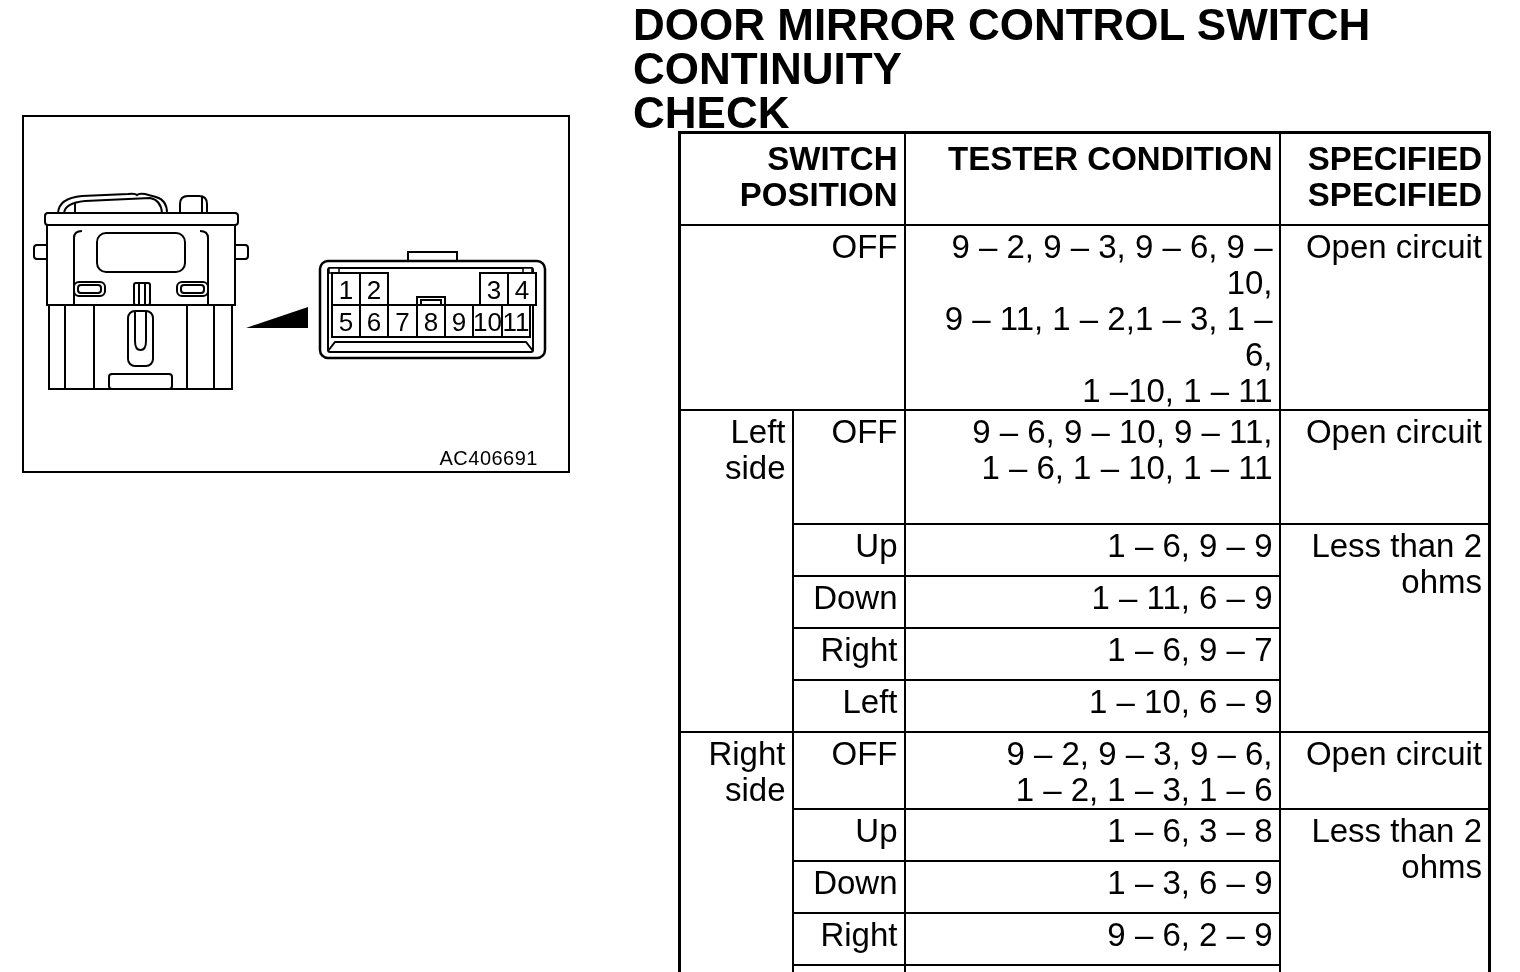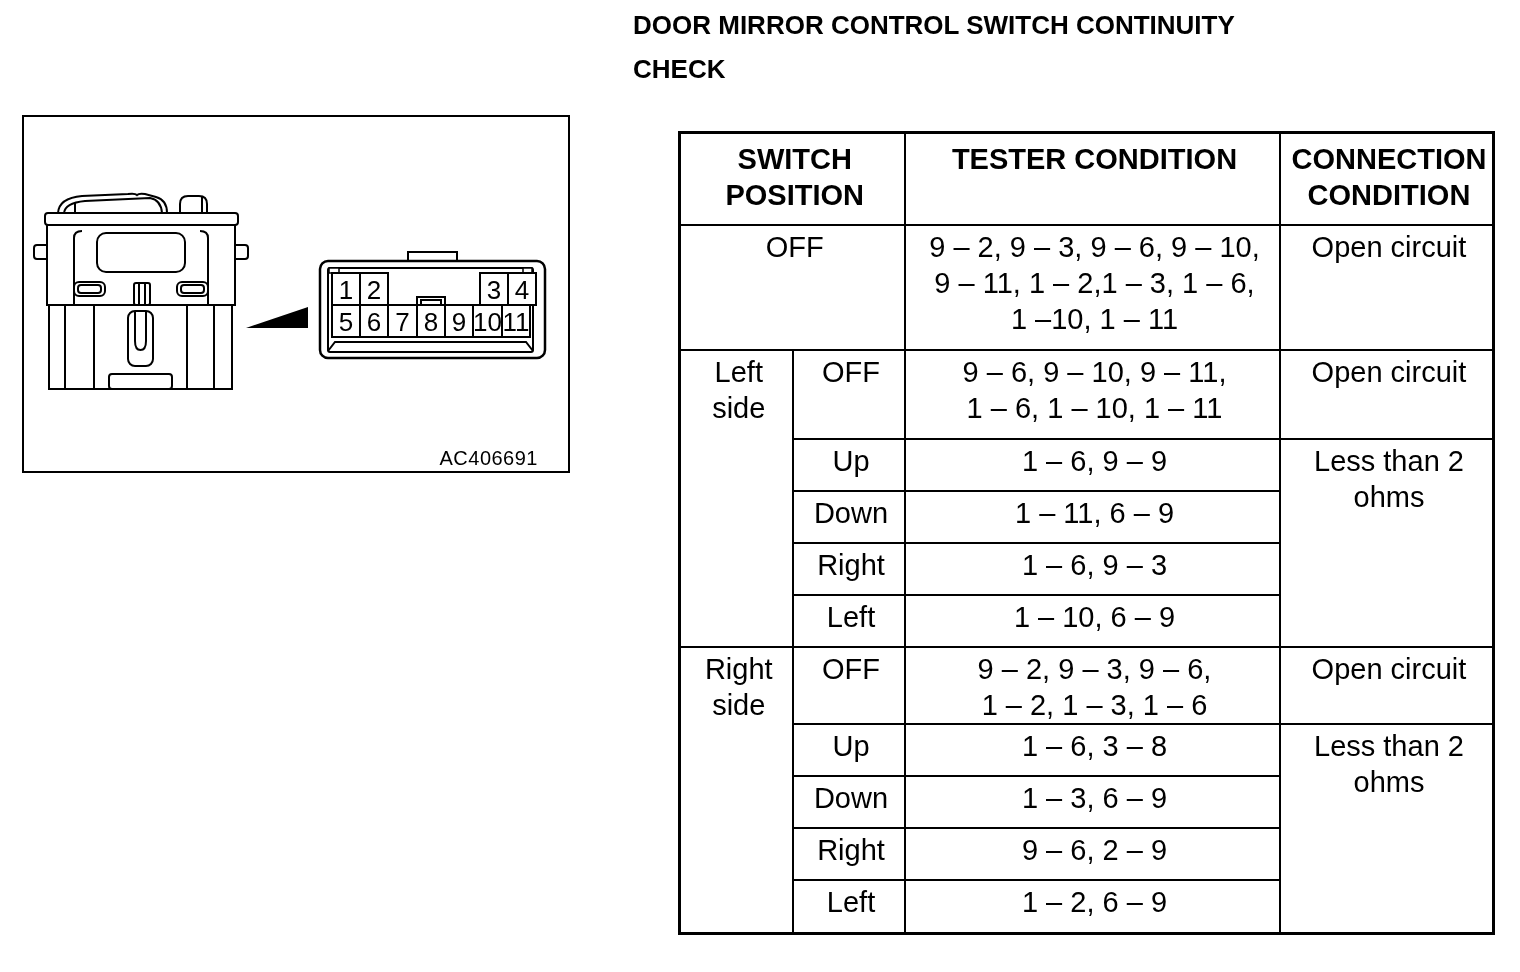--- a/index.html
+++ b/index.html
@@ -16,21 +16,21 @@
     color: #000;
     -webkit-font-smoothing: antialiased;
   }
 
   .page-title {
     position: absolute;
     left: 633px;
     top: 3px;
     width: 860px;
     margin: 0;
-    font-size: 26px;
+    font-size: 44px;
     line-height: 44px;
     font-weight: bold;
     letter-spacing: 0px;
     white-space: pre-line;
   }
 
   .figure-box {
     position: absolute;
     left: 22px;
     top: 115px;
@@ -60,22 +60,22 @@
     top: 131px;
     border-collapse: collapse;
     table-layout: fixed;
     background: #fff;
     border: 3px solid #000;
   }
   table.continuity th,
   table.continuity td {
     border: 2px solid #000;
     vertical-align: top;
-    text-align: center;
-    font-size: 29px;
+    text-align: right;
+    font-size: 33px;
     line-height: 36px;
     padding: 3px 6px 0 11px;
     white-space: pre-line;
     overflow: hidden;
   }
   table.continuity th {
     font-weight: bold;
     padding-top: 7px;
   }
 
@@ -189,48 +189,48 @@
   <colgroup>
     <col style="width:113px">
     <col style="width:112px">
     <col style="width:375px">
     <col style="width:210px">
   </colgroup>
   <tbody>
     <tr style="height:92px">
       <th colspan="2">SWITCH POSITION</th>
       <th>TESTER CONDITION</th>
-      <th>CONNECTION CONDITION</th>
+      <th>SPECIFIED SPECIFIED</th>
     </tr>
     <tr style="height:125px">
       <td colspan="2">OFF</td>
       <td>9 – 2, 9 – 3, 9 – 6, 9 – 10,
 9 – 11, 1 – 2,1 – 3, 1 – 6,
 1 –10, 1 – 11</td>
       <td>Open circuit</td>
     </tr>
-    <tr style="height:89px">
+    <tr style="height:114px">
       <td rowspan="5">Left side</td>
       <td>OFF</td>
       <td>9 – 6, 9 – 10, 9 – 11,
 1 – 6, 1 – 10, 1 – 11</td>
       <td>Open circuit</td>
     </tr>
     <tr style="height:52px">
       <td>Up</td>
       <td>1 – 6, 9 – 9</td>
       <td rowspan="4">Less than 2 ohms</td>
     </tr>
     <tr style="height:52px">
       <td>Down</td>
       <td>1 – 11, 6 – 9</td>
     </tr>
     <tr style="height:52px">
       <td>Right</td>
-      <td>1 – 6, 9 – 3</td>
+      <td>1 – 6, 9 – 7</td>
     </tr>
     <tr style="height:52px">
       <td>Left</td>
       <td>1 – 10, 6 – 9</td>
     </tr>
     <tr style="height:64px">
       <td rowspan="5">Right side</td>
       <td>OFF</td>
       <td>9 – 2, 9 – 3, 9 – 6,
 1 – 2, 1 – 3, 1 – 6</td>

